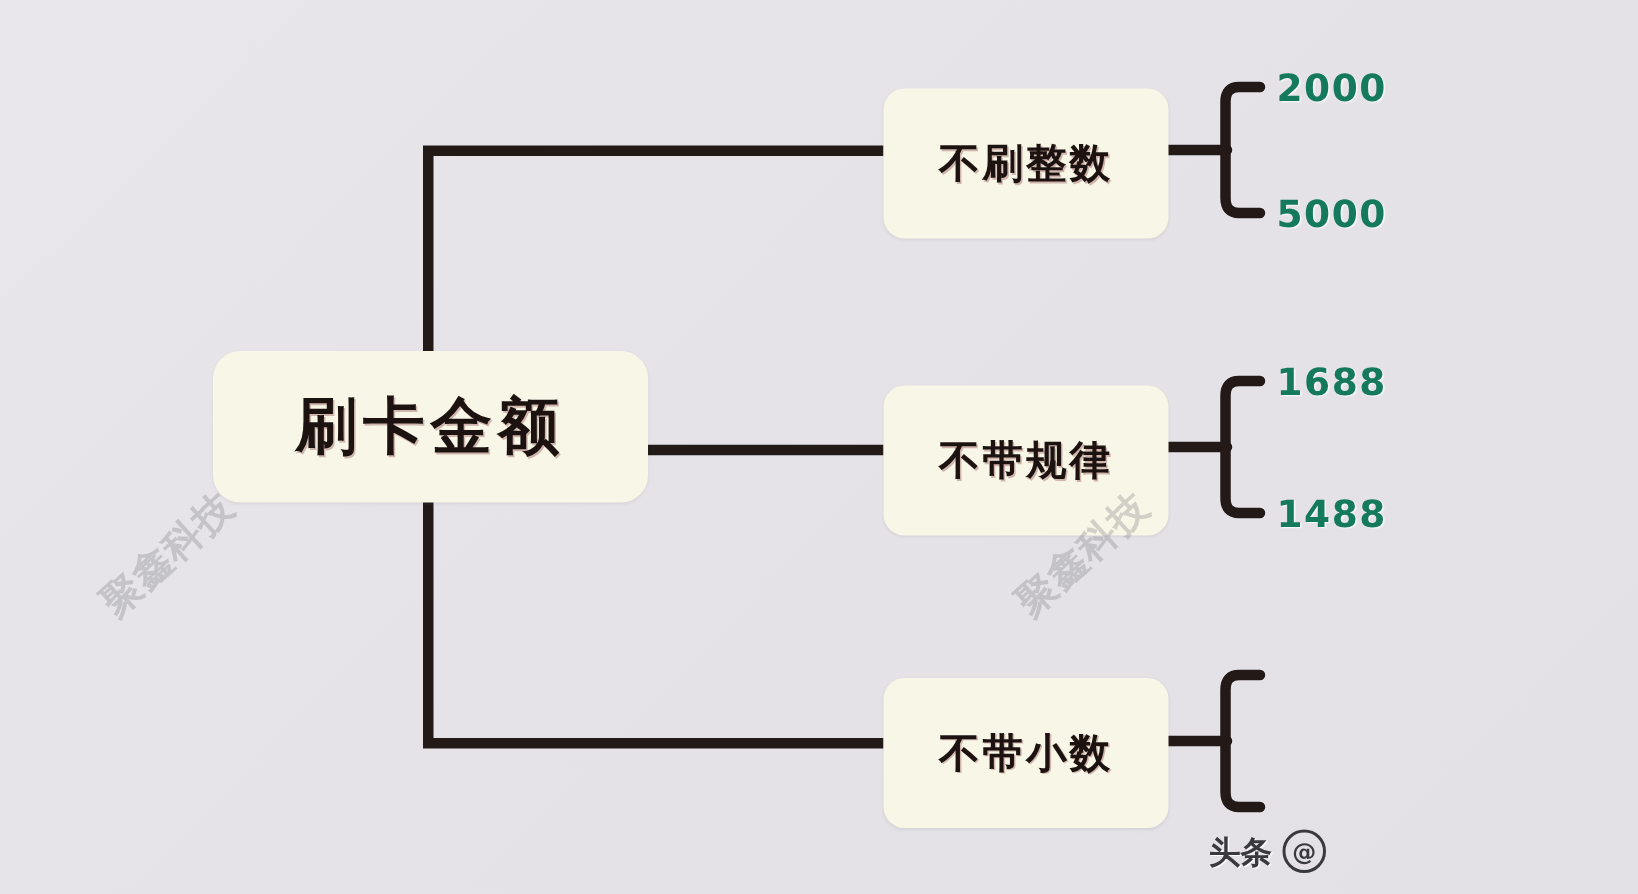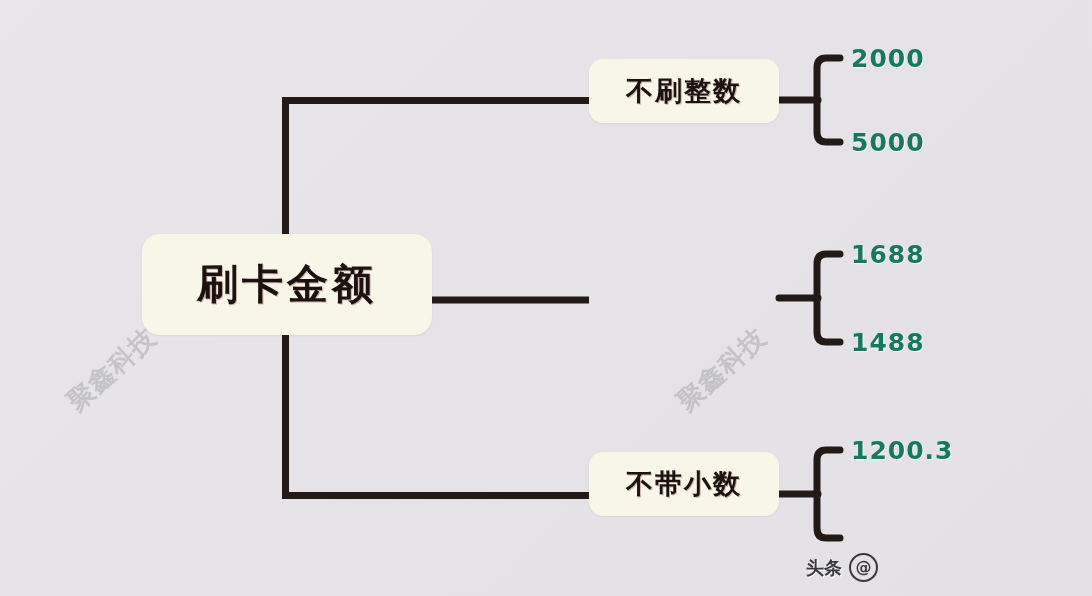--- a/index.html
+++ b/index.html
@@ -55,21 +55,21 @@
     width: 290px;
     height: 101px;
     border-radius: 18px;
   }
   #node-root .label {
     font-size: 41px;
     letter-spacing: 4px;
   }
   .node-branch {
     width: 190px;
-    height: 64px;
+    height: 100px;
   }
   .node-branch .label {
     font-size: 27px;
   }
   #node-b0 { left: 589px; top: 59px; }
   #node-b1 { left: 589px; top: 257px; }
   #node-b2 { left: 589px; top: 452px; }
 
   
   .leaf {
@@ -103,21 +103,21 @@
     left: 806px;
     top: 553px;
     display: flex;
     align-items: center;
     gap: 7px;
     white-space: nowrap;
     user-select: none;
   }
   #wm-footer .wm-text {
     font-family: "DejaVu Sans", "Liberation Sans", sans-serif;
-    font-size: 18px;
+    font-size: 21px;
     font-weight: bold;
     color: #3a3a3e;
     letter-spacing: 0px;
     text-shadow: 1px 1px 0 rgba(255,255,255,0.9);
   }
   #wm-footer .wm-at {
     display: inline-flex;
     align-items: center;
     justify-content: center;
     width: 25px;
@@ -160,31 +160,33 @@
     </g>
   </svg>
 
   <div class="node" id="node-root">
     <span class="label">刷卡金额</span>
   </div>
 
   <div class="node node-branch" id="node-b0">
     <span class="label">不刷整数</span>
   </div>
+  <div class="node node-branch" id="node-b1">
+    <span class="label">不带规律</span>
+  </div>
   <div class="node node-branch" id="node-b2">
     <span class="label">不带小数</span>
   </div>
 
   <div class="leaf" style="left:851px; top:44px;">2000</div>
   <div class="leaf" style="left:851px; top:128px;">5000</div>
 
   <div class="leaf" style="left:851px; top:240px;">1688</div>
   <div class="leaf" style="left:851px; top:328px;">1488</div>
 
-  <div class="leaf" style="left:851px; top:436px;">1200.3</div>
 
   <div class="wm-faint" id="wm-faint-left">聚鑫科技</div>
   <div class="wm-faint" id="wm-faint-right">聚鑫科技</div>
 
   <div id="wm-footer">
     <span class="wm-text">头条</span>
     <span class="wm-at">@</span>
   </div>
 
 </div>

